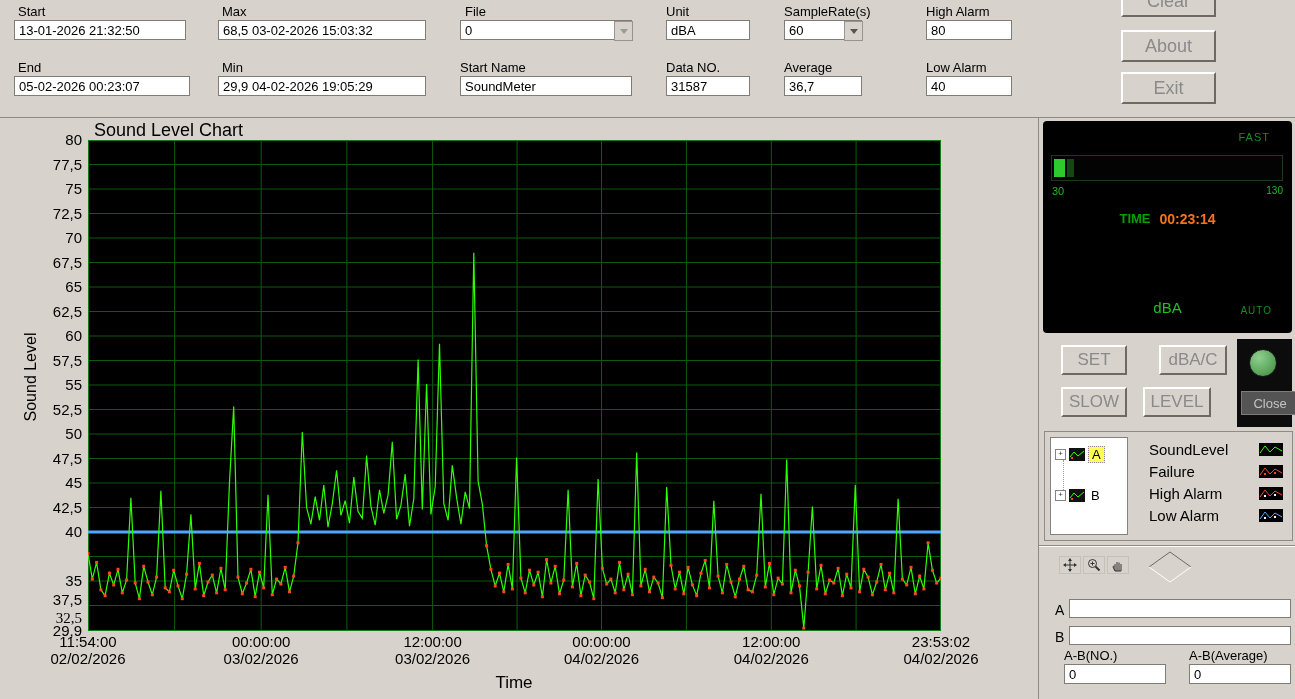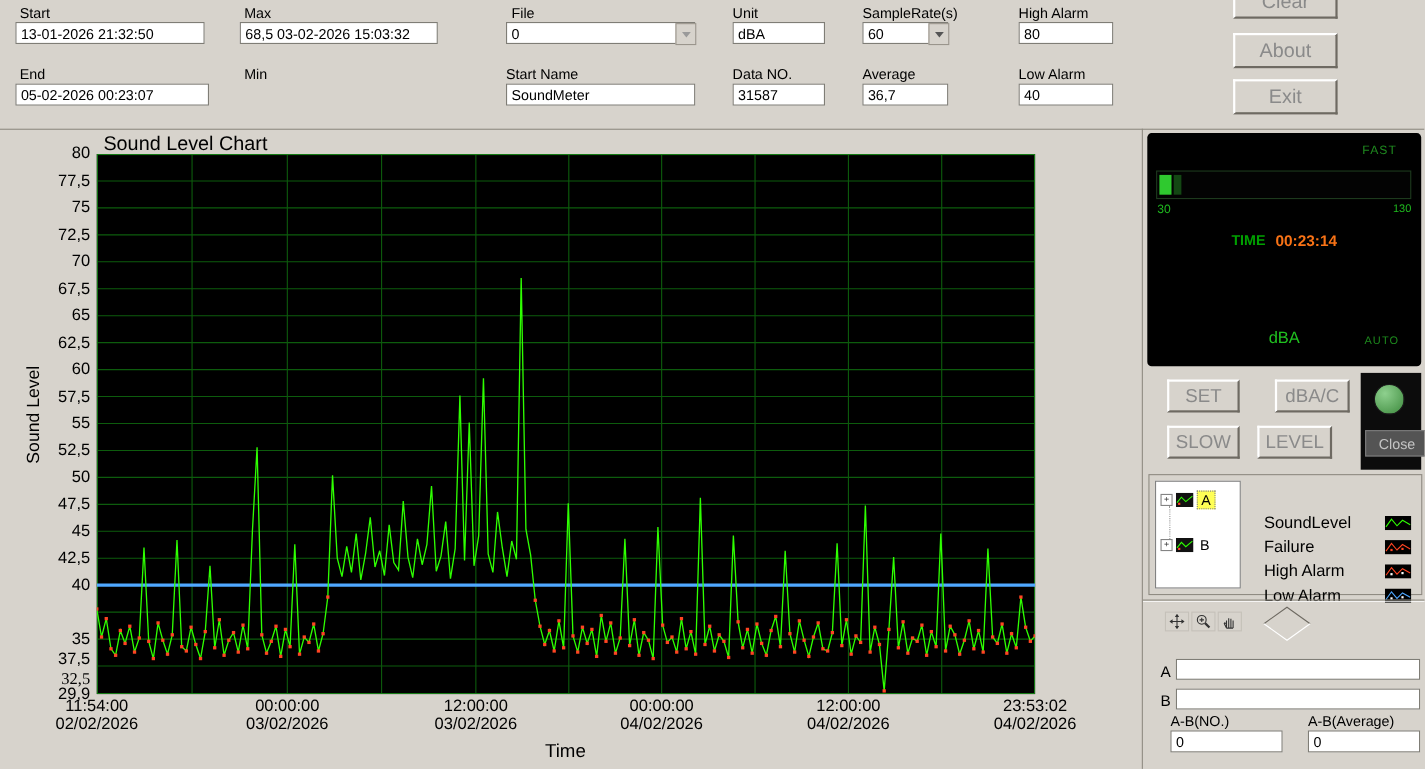--- a/index.html
+++ b/index.html
@@ -50,21 +50,21 @@
   .close-btn{position:absolute;left:202px;top:274px;width:58px;height:24px;background:#545454;
     border:1px solid #7c7c7c;color:#c4c4c4;font-family:"Liberation Sans",sans-serif;font-size:13px;cursor:default;}
   
   .legend-box{position:absolute;left:5px;top:314px;width:249px;height:110px;border:1px solid #8f8b82;background:#d7d3cc;box-sizing:border-box;}
   .legend-tree{position:absolute;left:5px;top:5px;width:78px;height:98px;background:#fff;border:1px solid #828282;box-sizing:border-box;}
   .tree-item{position:absolute;left:4px;display:flex;align-items:center;gap:3px;}
   .tree-conn{position:absolute;left:12px;top:22px;height:32px;border-left:1px dotted #999;}
   .plusbox{width:9px;height:9px;border:1px solid #848484;font-size:8px;line-height:8px;text-align:center;color:#333;background:#fff;}
   .node-label{font-size:13px;padding:0 3px;}
   .node-label.hl{background:#ffff55;border:1px dotted #888;}
-  .legend-list{position:absolute;left:92px;top:6px;width:150px;margin-top:26px;}
+  .legend-list{position:absolute;left:92px;top:6px;width:150px;}
   .legend-row{height:22px;display:flex;align-items:center;justify-content:space-between;padding:0 4px 0 12px;}
   .legend-label{font-size:15px;color:#000;white-space:nowrap;}
   
   .cursor-panel{position:absolute;left:0;top:428px;width:257px;height:154px;border-top:1px solid #8f8b82;box-shadow:inset 0 1px 0 #fff;}
   .toolbar{position:absolute;left:20px;top:10px;display:flex;gap:2px;}
   .tool-btn{width:22px;height:18px;background:#d7d3cc;border:1px solid #c5c1b9;display:flex;align-items:center;justify-content:center;cursor:default;padding:0;}
   .diamond{position:absolute;left:108px;top:4px;}
   .cur-label{position:absolute;font-size:14px;color:#000;}
   .cur-input{position:absolute;left:30px;width:222px;height:19px;}
   .ab-label{position:absolute;font-size:13px;color:#000;}
@@ -75,23 +75,24 @@
 
 <div class="header">
 
   <div class="flabel" style="left:18px;top:4px">Start</div>
   <input class="finput" style="left: 14px; top: 20px; width: 172px;" readonly="" value="13-01-2026 21:32:50">
 
   <div class="flabel" style="left:18px;top:60px">End</div>
   <input class="finput" style="left: 14px; top: 76px; width: 176px;" readonly="" value="05-02-2026 00:23:07">
 
   <div class="flabel" style="left:222px;top:4px">Max</div>
-  <input class="finput" style="left: 218px; top: 20px; width: 180px;" readonly="" value="68,5 03-02-2026 15:03:32">
+  <input class="finput" style="left: 218px; top: 20px; width: 208px;" readonly="" value="68,5 03-02-2026 15:03:32">
 
   <div class="flabel" style="left:222px;top:60px">Min</div>
+  <input class="finput" style="left: 218px; top: 76px; width: 208px;" readonly="" value="29,9 04-02-2026 19:05:29">
 
   <div class="flabel" style="left:465px;top:4px">File</div>
   <input class="finput" style="left: 460px; top: 20px; width: 172px;" readonly="" value="0">
   <div class="combo-btn" style="left:614px;top:21px">
       <span class="tri dim"></span>
     </div>
 
   <div class="flabel" style="left:460px;top:60px">Start Name</div>
   <input class="finput" style="left: 460px; top: 76px; width: 172px;" readonly="" value="SoundMeter">
 

